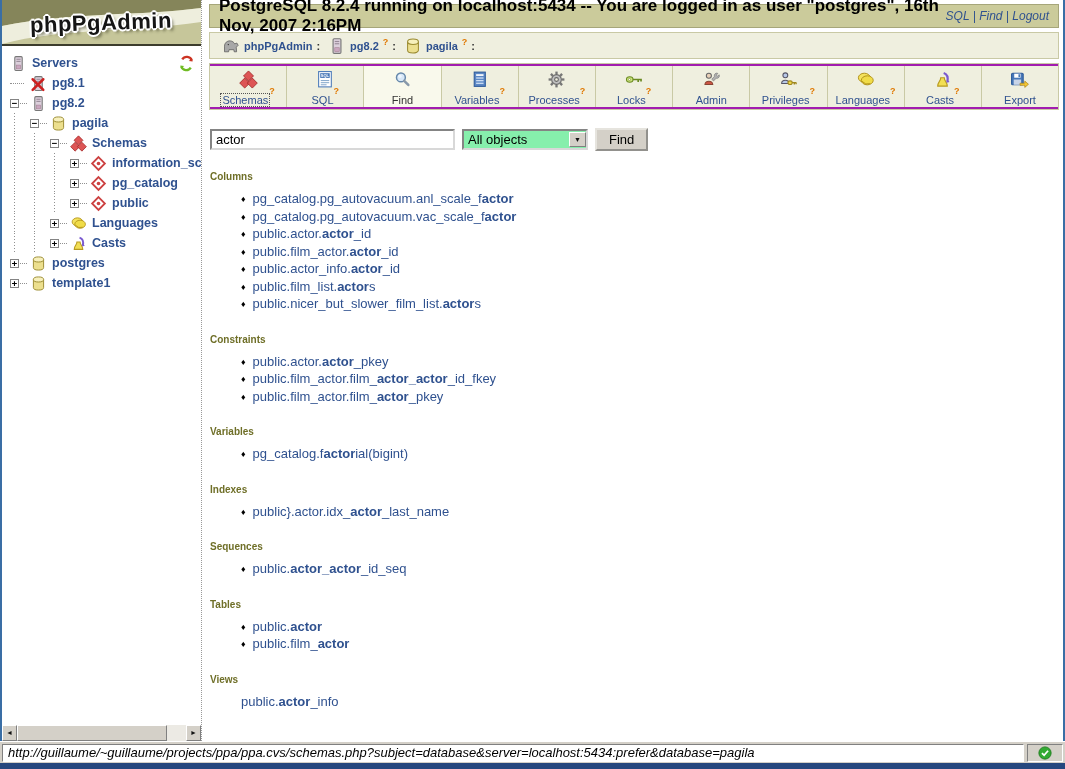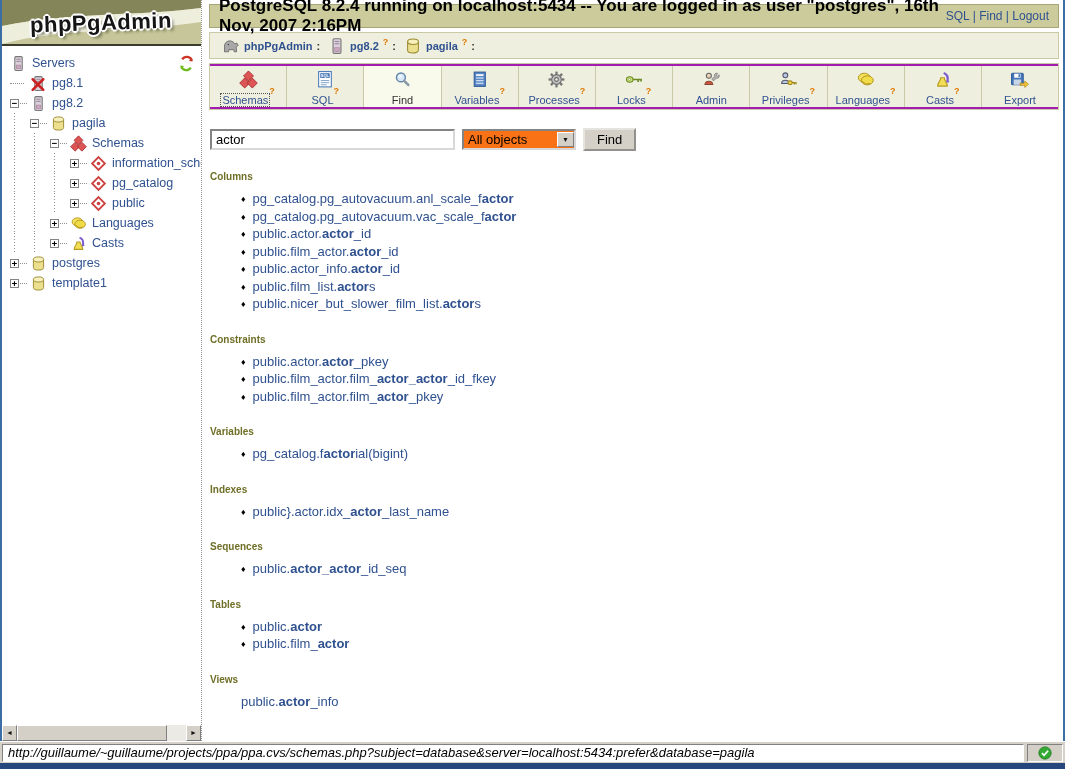--- a/index.html
+++ b/index.html
@@ -34,36 +34,36 @@
   .tree-indent { width:20px; flex:none; align-self:stretch; }
   .vline { background-image:linear-gradient(#909090 34%, transparent 34%); background-size:1px 3px; background-repeat:repeat-y; background-position:4px 0; }
   .tree-expander { width:20px; flex:none; display:flex; align-items:center; }
   .expander-box { width:9px; height:9px; flex:none; border:1px solid #848484; background:#fff; color:#000;
                   font:bold 9px/7px "DejaVu Sans Mono", monospace; text-align:center; margin-right:1px; cursor:pointer; }
   .tree-dash { width:14px; border-top:1px dotted #909090; }
   .tree-dash.short { width:7px; }
   .icon { display:inline-flex; align-items:center; justify-content:center; }
   .icon svg { display:block; }
   .tree-ic { width:17px; height:17px; flex:none; margin-right:5px; }
-  .tree-label { font-size:12.5px; color:#2f518f; text-decoration:none; cursor:pointer; }
+  .tree-label { font-size:12.5px; color:#2f518f; text-decoration:none; cursor:pointer;font-weight:bold; }
   .refresh { position:absolute; right:6px; top:9px; width:17px; height:17px; cursor:pointer; }
 
   #side-hscroll { position:absolute; left:0; bottom:0; width:199px; height:16px; background:#d4d0c8; display:flex; }
   .sb-btn { width:15px; height:16px; flex:none; background:#d4d0c8; border:1px solid;
             border-color:#fff #808080 #808080 #fff; font-size:7px; line-height:13px; text-align:center; color:#111; cursor:pointer; }
   .sb-thumb { width:150px; height:16px; flex:none; background:#d4d0c8; border:1px solid; border-color:#fff #808080 #808080 #fff; cursor:pointer; }
   .sb-track { flex:1; background:#eceae4; cursor:pointer; }
 
   
   #main { position:absolute; left:205px; top:0; width:858px; height:741px; background:#fff; overflow:hidden; }
 
   #topbar { margin:4px 4px 0; height:24px; background:#cbcb9b; border:1px solid #a6a67a;
             display:flex; align-items:center; padding:0 9px; }
   #topbar-status { flex:1; font-size:17px; font-weight:bold; color:#000; }
-  #topbar-links { font-size:12px; }
+  #topbar-links { font-size:12px;font-style:italic; }
   .top-link { color:#2f518f; text-decoration:none; cursor:pointer; }
   .sep { color:#2f518f; }
 
   #breadcrumbbar { margin:4px 4px 0; height:27px; background:#efefdf; border:1px solid #c9c9a5;
                    display:flex; align-items:center; padding:0 8px; gap:4px; }
   #breadcrumbbar .icon { width:18px; height:18px; margin-left:4px; }
   .crumb { font-size:11px; font-weight:bold; color:#2f518f; text-decoration:none; cursor:pointer; }
   .colon { font-size:11px; font-weight:bold; color:#333; }
   .help { color:#e07800; font-size:9px; font-weight:bold; position:relative; top:-4px; cursor:pointer; text-decoration:none; }
 
@@ -76,21 +76,21 @@
   .tab-icon .icon { width:19px; height:19px; }
   .tab-label-row { height:14px; margin-top:1px; }
   .tab-label { font-size:11px; color:#2f518f; }
   .tab.active .tab-label { color:#333; }
   .tab.focused .tab-label { outline:1px dotted #555; padding:0 1px; }
 
   #content { padding:18px 4px 0; }
   .search-row { display:flex; align-items:center; gap:7px; margin-left:1px; }
   #search-input { width:245px; height:21px; border:2px inset #d8d8d8; font-family:"Liberation Sans",sans-serif;
                   font-size:13px; padding:0 4px; color:#000; outline:none; }
-  .fake-select { width:114px; height:21px; border:2px inset #d8d8d8; background:#f97316; display:flex;
+  .fake-select { width:126px; height:21px; border:2px inset #d8d8d8; background:#86efac; display:flex;
                  align-items:center; font-size:13px; padding-left:4px; cursor:pointer;gap:16px; }
   .select-arrow { margin-left:auto; width:17px; height:15px; background:#d4d0c8; border:1px solid;
                   border-color:#fff #808080 #808080 #fff; font-size:7px; display:flex; align-items:center; justify-content:center; color:#111; }
   #find-button { height:23px; padding:0 12px; background:#d4d0c8; border:2px outset #e6e4de;
                  font-family:"Liberation Sans",sans-serif; font-size:13px; color:#000; cursor:pointer; }
 
   .section-title { color:#6f6f28; font-size:10px; font-weight:bold; margin:20px 0 0 1px; }
   .result-list { list-style:none; margin:9px 0 0; padding-left:32px; }
   .result-item { font-size:13px; line-height:15.5px; }
   .bullet { color:#000; font-size:9px; margin-right:7px; position:relative; top:-1px; }

